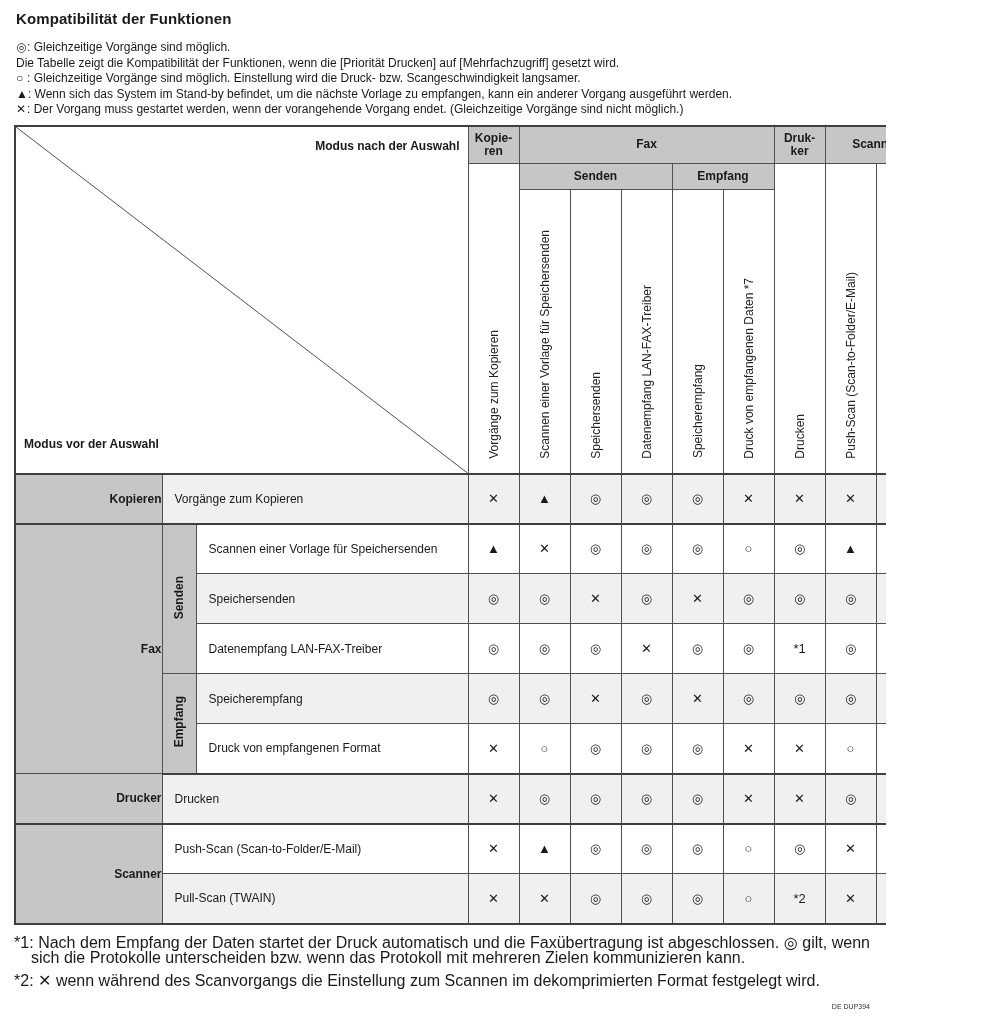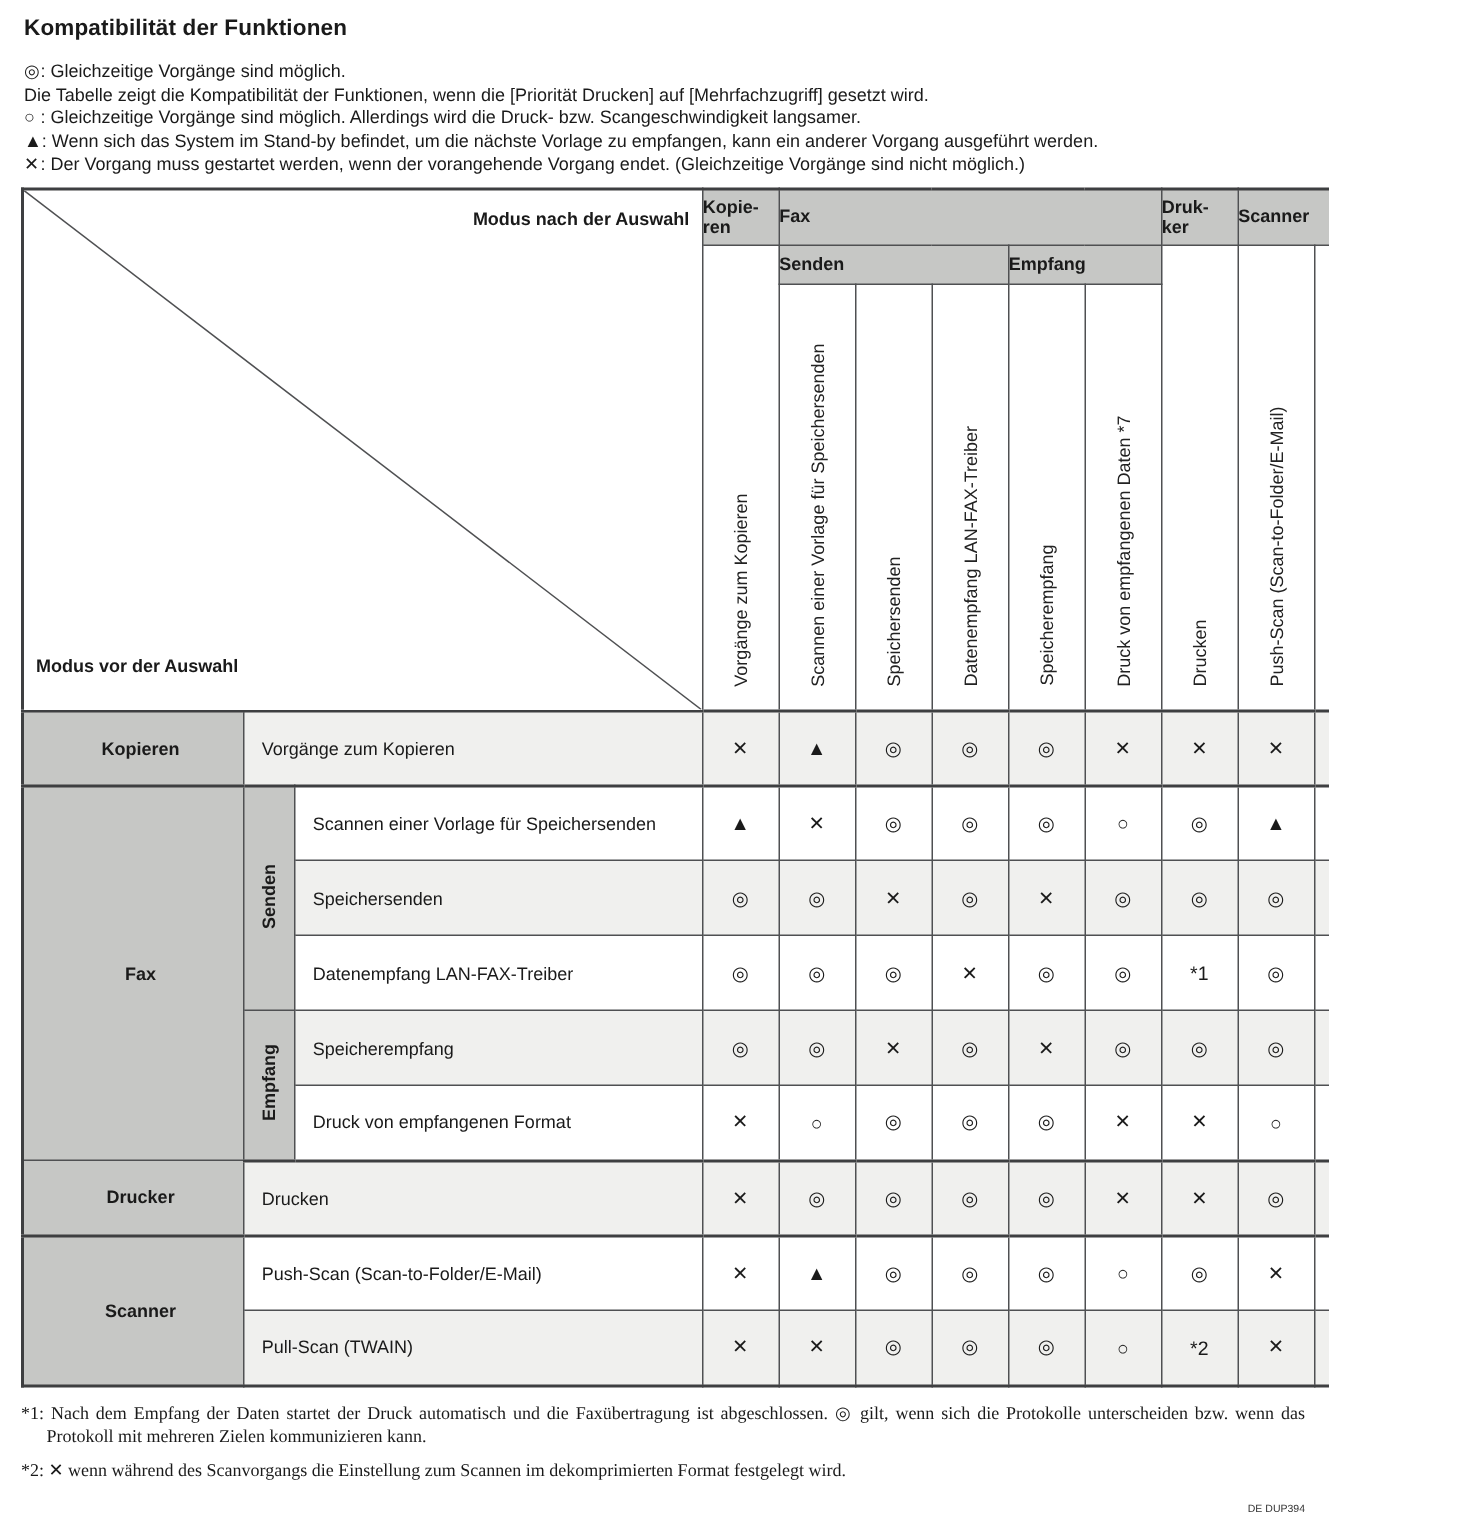--- a/index.html
+++ b/index.html
@@ -17,51 +17,51 @@
   .intro-block{margin:13px 16px 0 16px;font-size:12px;line-height:15.5px;}
   .legend-line{font-size:12px;line-height:15.5px;}
   .legend-symbol{display:inline-block;min-width:11px;}
   table{border-collapse:collapse;table-layout:fixed;width:914px;margin:7px 0 0 14px;border:2px solid var(--border-dark);}
   th,td{border:1px solid var(--border);font-weight:normal;}
   tr.hr1{height:38px;}
   tr.hr2{height:26px;}
   tr.hr3{height:284px;}
   tr.dr{height:50px;}
   tr.light{background:var(--row-light);}
-  .gh{background:var(--gray-header);font-weight:bold;font-size:12px;text-align:left;vertical-align:middle;line-height:13px;}
+  .gh{background:var(--gray-header);font-weight:bold;font-size:12px;text-align:center;vertical-align:middle;line-height:13px;}
   .pre{white-space:pre-line;}
   .corner{position:relative;background:#fff;padding:12px;}
   .corner-top{position:absolute;top:12px;right:8px;font-weight:bold;font-size:12px;}
   .corner-bottom{position:absolute;bottom:22px;left:8px;font-weight:bold;font-size:12px;margin-top:44px;}
   .diag{position:absolute;left:0;top:0;width:100%;height:100%;display:block;}
   .vert{background:#fff;vertical-align:bottom;text-align:center;padding:0 0 10px 0;}
   .vtext{display:inline-block;writing-mode:vertical-rl;transform:rotate(180deg);white-space:nowrap;font-size:12px;line-height:14px;color:#222;}
-  .rg{background:var(--gray-header);font-weight:bold;font-size:12px;text-align:center;vertical-align:middle;padding-left:10px;}
+  .rg{background:var(--gray-header);font-weight:bold;font-size:12px;text-align:right;vertical-align:middle;padding-left:10px;}
   .rgv{text-align:center;vertical-align:middle;padding:0;}
   .rgv .vtext{font-weight:bold;color:var(--text);}
   .rl{font-size:12px;vertical-align:middle;padding-left:12px;}
   td.c{text-align:center;vertical-align:middle;font-size:13px;}
   .bb2{border-bottom:2px solid var(--border-dark);}
   tr.rb2 > td, tr.rb2 > th{border-bottom:2px solid var(--border-dark);}
-  .footnotes{margin:10px 16px 0 14px;font-size:12px;line-height:15.5px;font-family:Liberation Serif, serif;}
+  .footnotes{margin:10px 16px 0 14px;font-size:16px;line-height:15.5px;}
   .footnote{padding-left:17px;text-indent:-17px;margin-bottom:7px;}
   .footnote.justify{text-align:justify;}
   .doc-code{position:absolute;right:16px;top:1003px;font-size:7px;color:#333;}
 </style>
 </head>
 <body>
 
 <div class="page">
 
   <div class="title">Kompatibilität der Funktionen</div>
 
   <div class="intro-block">
     <div class="legend-line"><span class="legend-symbol">◎</span><span>: Gleichzeitige Vorgänge sind möglich.</span></div>
     <div class="legend-line">Die Tabelle zeigt die Kompatibilität der Funktionen, wenn die [Priorität Drucken] auf [Mehrfachzugriff] gesetzt wird.</div>
-    <div class="legend-line"><span class="legend-symbol">○</span><span>: Gleichzeitige Vorgänge sind möglich. Allerdings wird die Druck- bzw. Scangeschwindigkeit langsamer.</span></div>
+    <div class="legend-line"><span class="legend-symbol">○</span><span>: Gleichzeitige Vorgänge sind möglich. Einstellung wird die Druck- bzw. Scangeschwindigkeit langsamer.</span></div>
     <div class="legend-line"><span class="legend-symbol">▲</span><span>: Wenn sich das System im Stand-by befindet, um die nächste Vorlage zu empfangen, kann ein anderer Vorgang ausgeführt werden.</span></div>
     <div class="legend-line"><span class="legend-symbol">✕</span><span>: Der Vorgang muss gestartet werden, wenn der vorangehende Vorgang endet. (Gleichzeitige Vorgänge sind nicht möglich.)</span></div>
   </div>
 
   <table>
     <colgroup>
       <col style="width:147px">
         <col style="width:34px">
         <col style="width:272px">
       <col style="width:51px">

